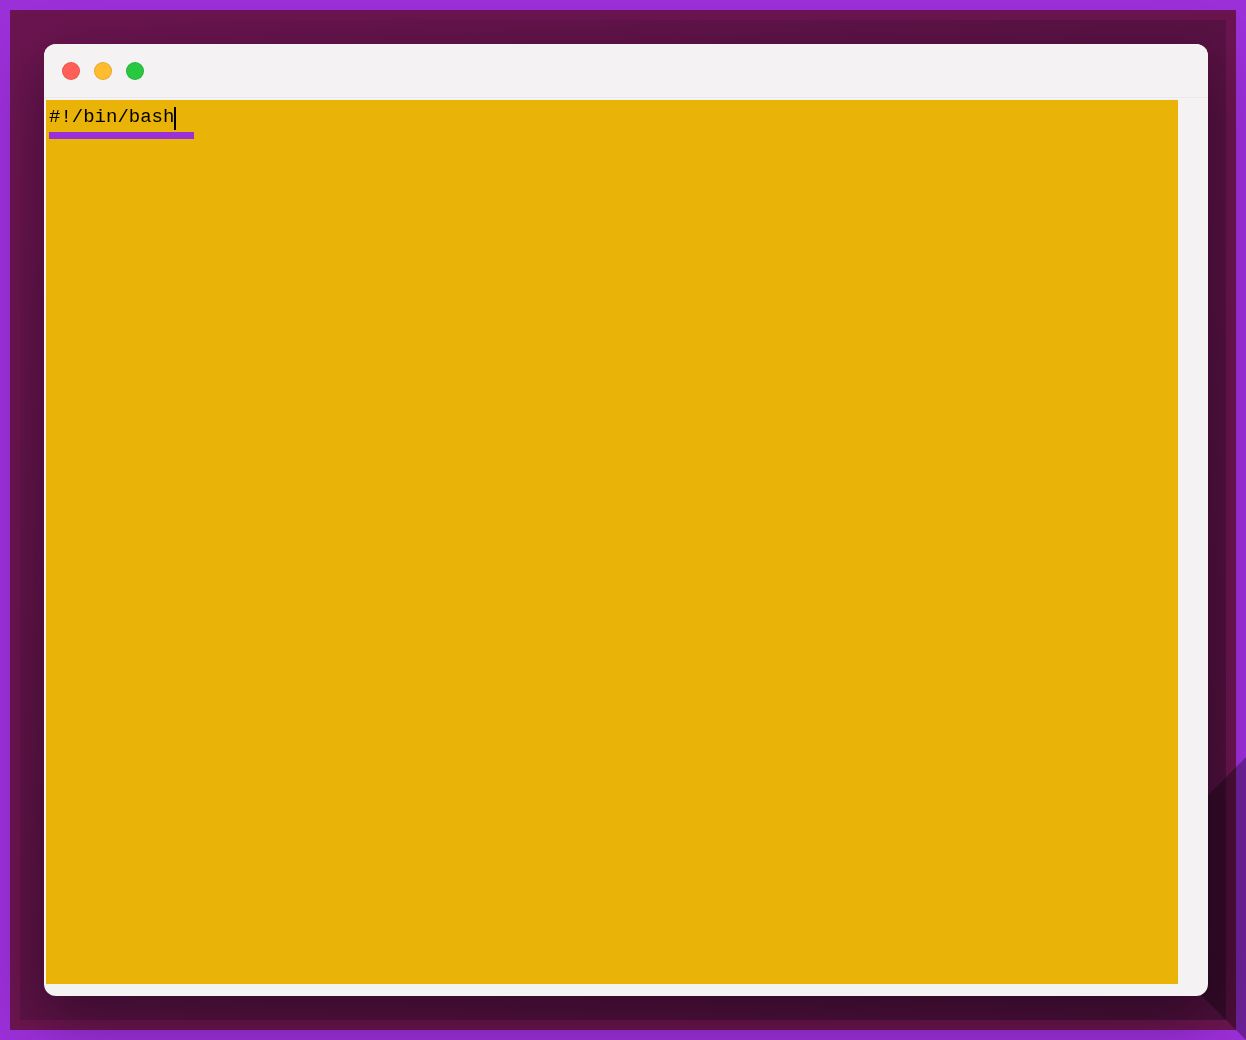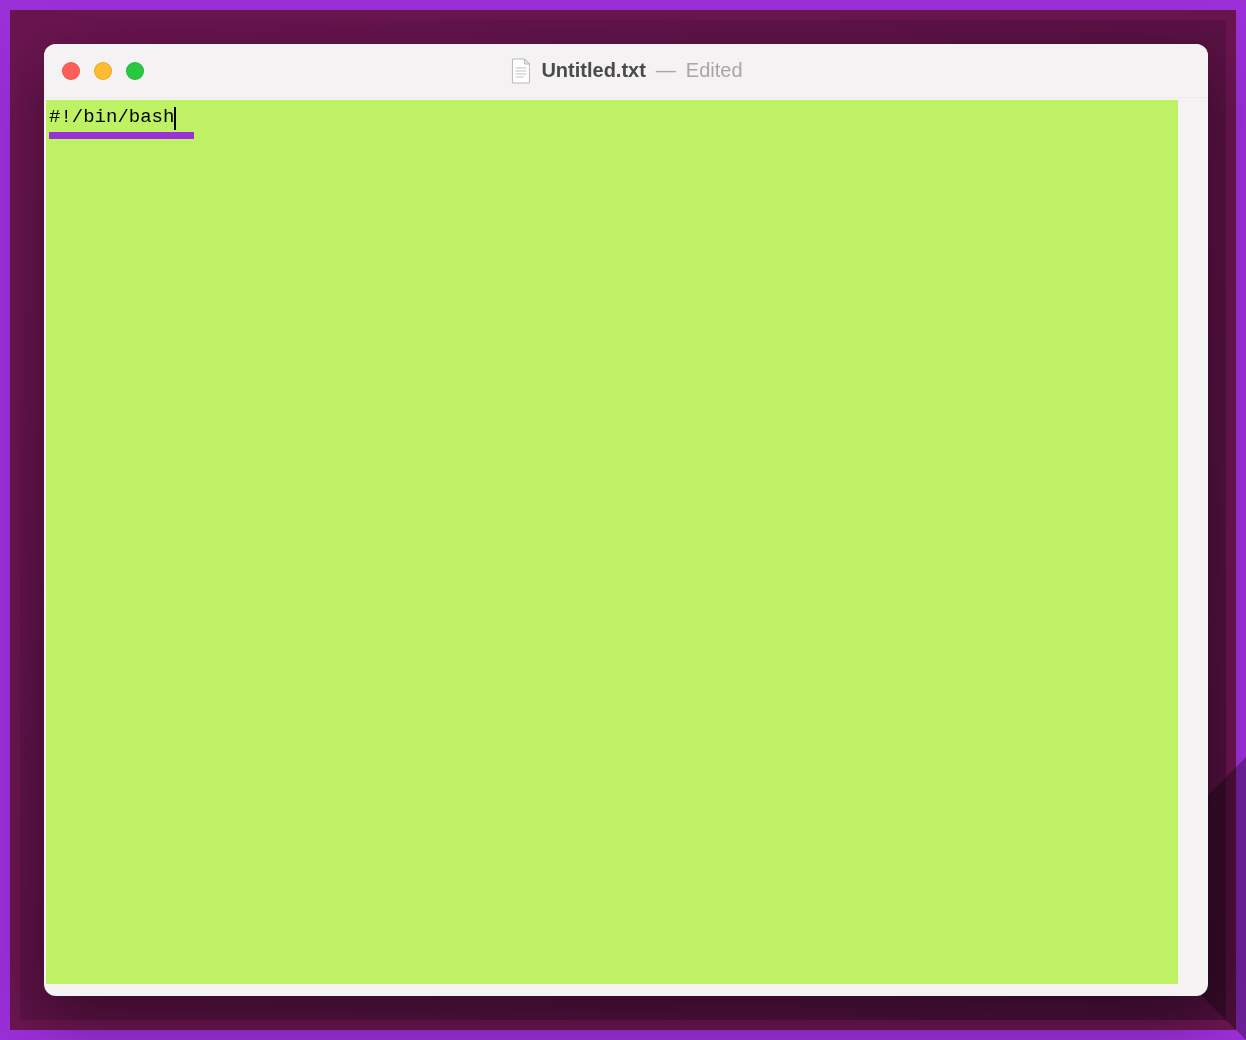--- a/index.html
+++ b/index.html
@@ -131,21 +131,21 @@
     }
     
     .title-edited {
       font-size: 20px;
       color: #a8a4a7;
       font-weight: 400;
     }
     
     .editor-area {
       flex: 1;
-      background: #bef264;
+      background: #eab308;
       margin: 2px 12px 12px 2px;
       position: relative;
       display: flex;
     }
     
     .editor-content {
       flex: 1;
       padding: 6px 0 0 3px;
       font-family: "Menlo", "Monaco", "Courier New", monospace;
       font-size: 19px;
@@ -197,35 +197,20 @@
 
     <div class="window">
 
       <div class="titlebar">
         <div class="traffic-lights">
           <div class="traffic-light close"></div>
           <div class="traffic-light minimize"></div>
           <div class="traffic-light zoom"></div>
         </div>
 
-        <div class="title-group">
-          <div class="doc-icon">
-            <svg viewBox="0 0 22 26" xmlns="http://www.w3.org/2000/svg">
-              <path d="M3 1 L15 1 L20 6 L20 25 L3 25 Z" fill="#ffffff" stroke="#b8b8b8" stroke-width="1"></path>
-              <path d="M15 1 L15 6 L20 6 Z" fill="#e8e8e8" stroke="#b8b8b8" stroke-width="1"></path>
-              <line x1="6" y1="10" x2="17" y2="10" stroke="#c0c0c0" stroke-width="1"></line>
-              <line x1="6" y1="13" x2="17" y2="13" stroke="#c0c0c0" stroke-width="1"></line>
-              <line x1="6" y1="16" x2="17" y2="16" stroke="#c0c0c0" stroke-width="1"></line>
-              <line x1="6" y1="19" x2="14" y2="19" stroke="#c0c0c0" stroke-width="1"></line>
-            </svg>
-          </div>
-          <span class="title-text">Untitled.txt</span>
-          <span class="title-dash">—</span>
-          <span class="title-edited">Edited</span>
-        </div>
       </div>
 
       <div class="editor-area">
         <div class="editor-content">
           <span class="text-line">
             <span class="text-content">#!/bin/bash</span><span class="cursor"></span>
             <span class="highlight-underline"></span>
           </span>
         </div>
         <div class="scrollbar-track"></div>

